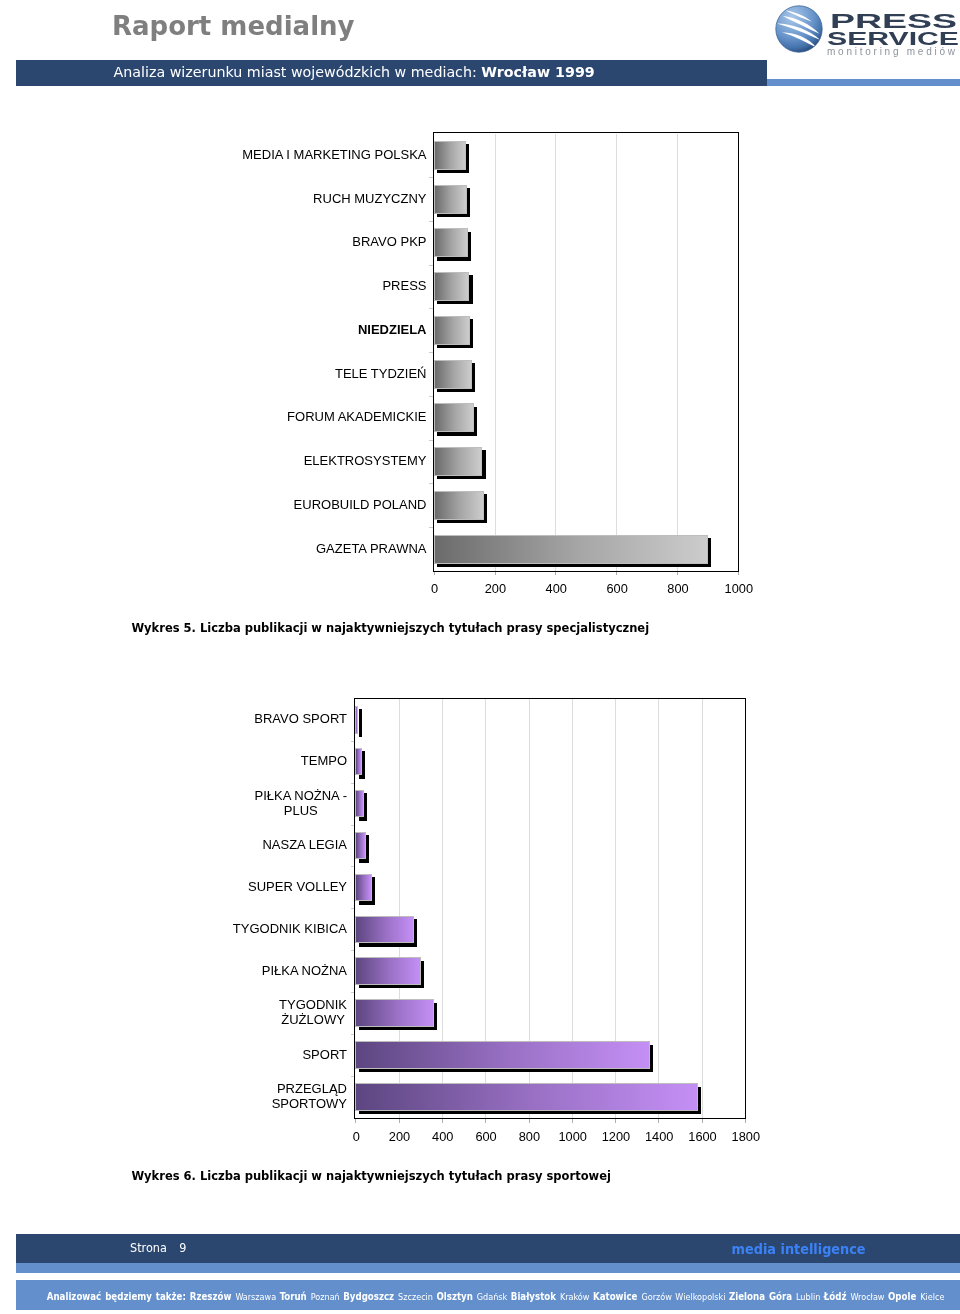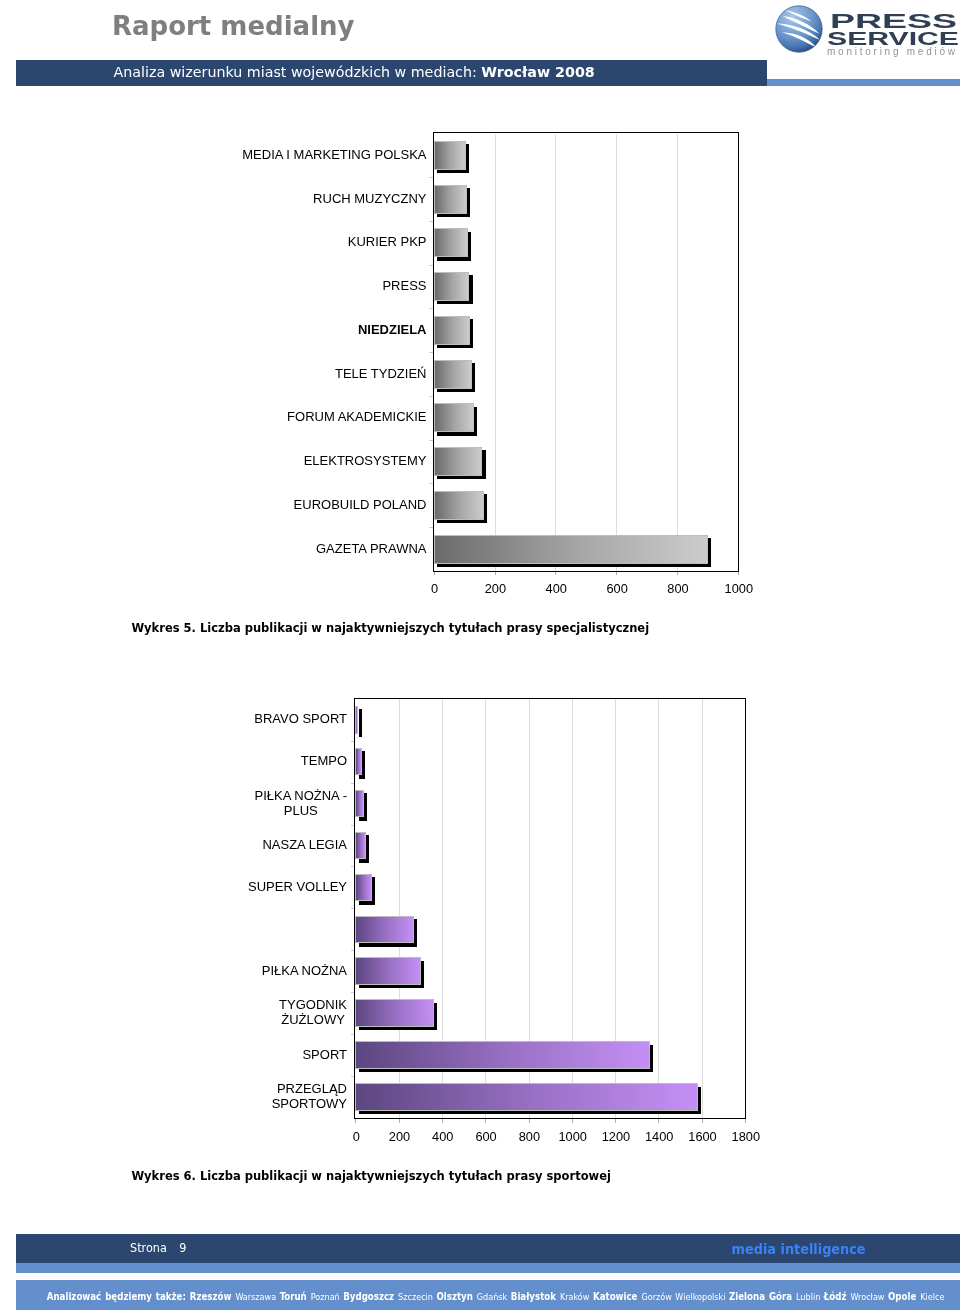--- a/index.html
+++ b/index.html
@@ -57,21 +57,21 @@
 </style>
 </head>
 <body>
 
 <div class="page">
 
   <div id="doc-title">Raport medialny</div>
 
   <div id="subtitle-bar"></div>
   <div id="subtitle-rule"></div>
-  <div id="subtitle-text"><span>Analiza wizerunku miast wojewódzkich w mediach: </span><b>Wrocław 2008</b></div>
+  <div id="subtitle-text"><span>Analiza wizerunku miast wojewódzkich w mediach: </span><b>Wrocław 1999</b></div>
 
   <div id="logo">
     <div id="logo-mark">
       <svg viewBox="0 0 48 48" width="48" height="48">
         <defs>
           <radialGradient id="sph" cx="36%" cy="24%" r="80%">
             <stop offset="0%" stop-color="#A9C6E8"></stop>
             <stop offset="28%" stop-color="#89AFDA"></stop>
             <stop offset="58%" stop-color="#6793CA"></stop>
             <stop offset="84%" stop-color="#4371A9"></stop>
@@ -150,21 +150,21 @@
       <div class="tick-mark" style="left: 539.48px; top: 572.1px; width: 1px; height: 3.4px; background: rgb(174, 174, 174);"></div>
       <div class="tick-label" style="left: 500.28px; width: 80px; top: 581.6px;">400</div>
       <div class="tick-mark" style="left: 600.32px; top: 572.1px; width: 1px; height: 3.4px; background: rgb(174, 174, 174);"></div>
       <div class="tick-label" style="left: 561.12px; width: 80px; top: 581.6px;">600</div>
       <div class="tick-mark" style="left: 661.16px; top: 572.1px; width: 1px; height: 3.4px; background: rgb(174, 174, 174);"></div>
       <div class="tick-label" style="left: 621.96px; width: 80px; top: 581.6px;">800</div>
       <div class="tick-mark" style="left: 722px; top: 572.1px; width: 1px; height: 3.4px; background: rgb(174, 174, 174);"></div>
       <div class="tick-label" style="left: 682.8px; width: 80px; top: 581.6px;">1000</div>
       <div class="cat-label" style="left: 110.5px; width: 300px; top: 132.37px; height: 44px;"><span style="display: inline-block; text-align: center; white-space: pre;">MEDIA I MARKETING POLSKA</span></div>
       <div class="cat-label" style="left: 110.5px; width: 300px; top: 176.11px; height: 44px;"><span style="display: inline-block; text-align: center; white-space: pre;">RUCH MUZYCZNY</span></div>
-      <div class="cat-label" style="left: 110.5px; width: 300px; top: 219.85px; height: 44px;"><span style="display: inline-block; text-align: center; white-space: pre;">KURIER PKP</span></div>
+      <div class="cat-label" style="left: 110.5px; width: 300px; top: 219.85px; height: 44px;"><span style="display: inline-block; text-align: center; white-space: pre;">BRAVO PKP</span></div>
       <div class="cat-label" style="left: 110.5px; width: 300px; top: 263.59px; height: 44px;"><span style="display: inline-block; text-align: center; white-space: pre;">PRESS</span></div>
       <div class="cat-label" style="left: 110.5px; width: 300px; top: 307.33px; height: 44px; font-weight: bold;"><span style="display: inline-block; text-align: center; white-space: pre;">NIEDZIELA</span></div>
       <div class="cat-label" style="left: 110.5px; width: 300px; top: 351.07px; height: 44px;"><span style="display: inline-block; text-align: center; white-space: pre;">TELE TYDZIEŃ</span></div>
       <div class="cat-label" style="left: 110.5px; width: 300px; top: 394.81px; height: 44px;"><span style="display: inline-block; text-align: center; white-space: pre;">FORUM AKADEMICKIE</span></div>
       <div class="cat-label" style="left: 110.5px; width: 300px; top: 438.55px; height: 44px;"><span style="display: inline-block; text-align: center; white-space: pre;">ELEKTROSYSTEMY</span></div>
       <div class="cat-label" style="left: 110.5px; width: 300px; top: 482.29px; height: 44px;"><span style="display: inline-block; text-align: center; white-space: pre;">EUROBUILD POLAND</span></div>
       <div class="cat-label" style="left: 110.5px; width: 300px; top: 526.03px; height: 44px;"><span style="display: inline-block; text-align: center; white-space: pre;">GAZETA PRAWNA</span></div>
     </div>
   <div id="cap1" class="caption" style="left: 115.4px; top: 621px;"><span>Wykres 5.</span><span> Liczba publikacji w najaktywniejszych tytułach prasy specjalistycznej</span></div>
   <div id="chart2" style="position: absolute; left: 0px; top: 0px; width: 960px; height: 1314px;">
@@ -225,20 +225,21 @@
       <div class="tick-mark" style="left: 685.711px; top: 1119.2px; width: 1px; height: 3.4px; background: rgb(174, 174, 174);"></div>
       <div class="tick-label" style="left: 646.511px; width: 80px; top: 1129.8px;">1600</div>
       <div class="tick-mark" style="left: 729px; top: 1119.2px; width: 1px; height: 3.4px; background: rgb(174, 174, 174);"></div>
       <div class="tick-label" style="left: 689.8px; width: 80px; top: 1129.8px;">1800</div>
       <div class="cat-label" style="left: 31px; width: 300px; top: 696.76px; height: 44px;"><span style="display: inline-block; text-align: center; white-space: pre;">BRAVO SPORT</span></div>
       <div class="cat-label" style="left: 31px; width: 300px; top: 738.68px; height: 44px;"><span style="display: inline-block; text-align: center; white-space: pre;">TEMPO</span></div>
       <div class="cat-label" style="left: 31px; width: 300px; top: 780.6px; height: 44px;"><span style="display: inline-block; text-align: center; white-space: pre;">PIŁKA NOŻNA -
 PLUS</span></div>
       <div class="cat-label" style="left: 31px; width: 300px; top: 822.52px; height: 44px;"><span style="display: inline-block; text-align: center; white-space: pre;">NASZA LEGIA</span></div>
       <div class="cat-label" style="left: 31px; width: 300px; top: 864.44px; height: 44px;"><span style="display: inline-block; text-align: center; white-space: pre;">SUPER VOLLEY</span></div>
+      <div class="cat-label" style="left: 31px; width: 300px; top: 906.36px; height: 44px;"><span style="display: inline-block; text-align: center; white-space: pre;">TYGODNIK KIBICA</span></div>
       <div class="cat-label" style="left: 31px; width: 300px; top: 948.28px; height: 44px;"><span style="display: inline-block; text-align: center; white-space: pre;">PIŁKA NOŻNA</span></div>
       <div class="cat-label" style="left: 31px; width: 300px; top: 990.2px; height: 44px;"><span style="display: inline-block; text-align: center; white-space: pre;">TYGODNIK
 ŻUŻLOWY</span></div>
       <div class="cat-label" style="left: 31px; width: 300px; top: 1032.12px; height: 44px;"><span style="display: inline-block; text-align: center; white-space: pre;">SPORT</span></div>
       <div class="cat-label" style="left: 31px; width: 300px; top: 1074.04px; height: 44px;"><span style="display: inline-block; text-align: right; white-space: pre;">PRZEGLĄD
 SPORTOWY</span></div>
     </div>
   <div id="cap2" class="caption" style="left: 115.4px; top: 1169px;"><span>Wykres 6.</span><span> Liczba publikacji w najaktywniejszych tytułach prasy sportowej</span></div>
 
   <div id="footer-dark"></div>

